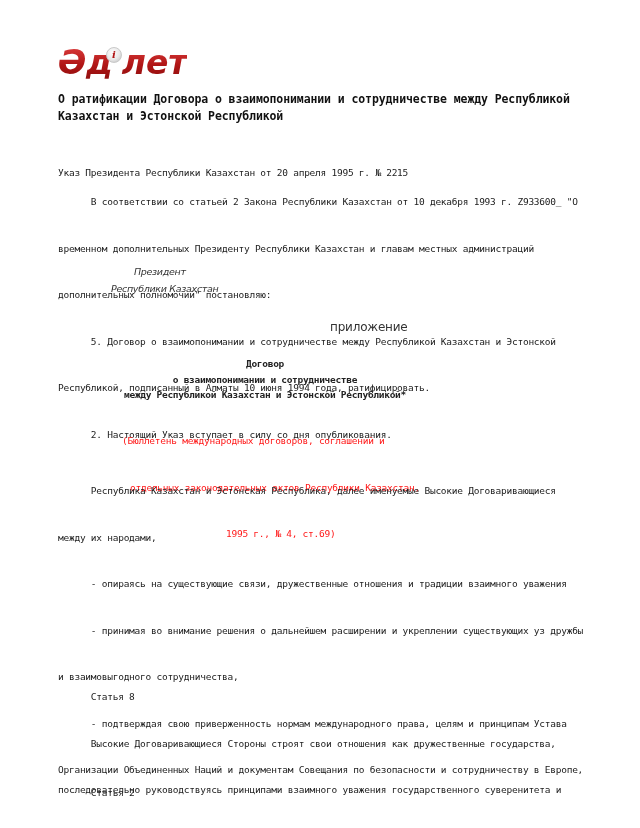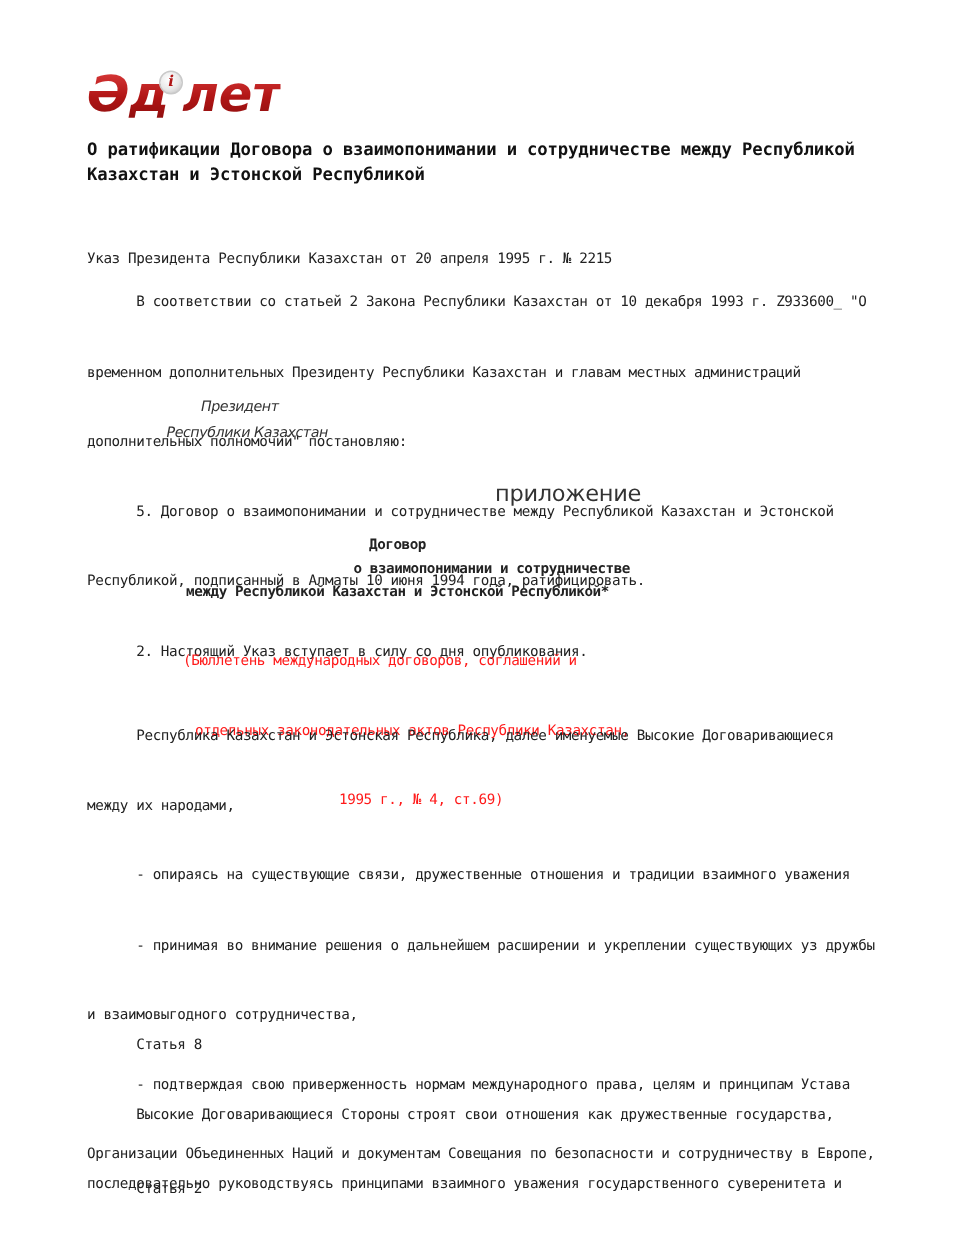--- a/index.html
+++ b/index.html
@@ -90,21 +90,21 @@
     .italic-sign {
       font-family: "DejaVu Sans", "Liberation Sans", sans-serif;
       font-style: italic;
       font-size: 9.5px;
       line-height: 17px;
       color: #333333;
       letter-spacing: -0.3px;
     }
     .appendix {
       font-family: "DejaVu Sans", "Liberation Sans", sans-serif;
-      font-size: 15px;
+      font-size: 12px;
       color: #333333;
       letter-spacing: -0.2px;
     }
     .treaty-title {
       font-weight: bold;
       font-size: 9.5px;
       line-height: 15.5px;
       color: #222222;
       letter-spacing: -0.3px;
     }
@@ -144,21 +144,21 @@
     <span>Президент</span>
   </div>
   <div class="italic-sign" style="position:absolute; left:95px; top:280px;">
     <span>Республики Казахстан</span>
   </div>
 
   <div class="appendix" style="position:absolute; left:314px; top:320px;">приложение</div>
 
   <div class="treaty-title" style="position:absolute; left:94px; top:356px; width:310px; text-align:center;">
     <span class="line" style="text-align:center;">Договор</span>
-    <span class="line" style="text-align:right;">о взаимопонимании и сотрудничестве</span>
+    <span class="line" style="text-align:center;">о взаимопонимании и сотрудничестве</span>
     <span class="line" style="text-align:center;">между Республикой Казахстан и Эстонской Республикой*</span>
   </div>
 
   <div class="mono red" style="position:absolute; left:106px; top:402px; width:330px;">
     <span class="line" style="padding-left:0px;">(Бюллетень международных договоров, соглашений и</span>
     <span class="line" style="padding-left:8px;">отдельных законодательных актов Республики Казахстан,</span>
     <span class="line" style="padding-left:104px;">1995 г., № 4, ст.69)</span>
   </div>
 
   <div class="block mono" style="top:452px;">

